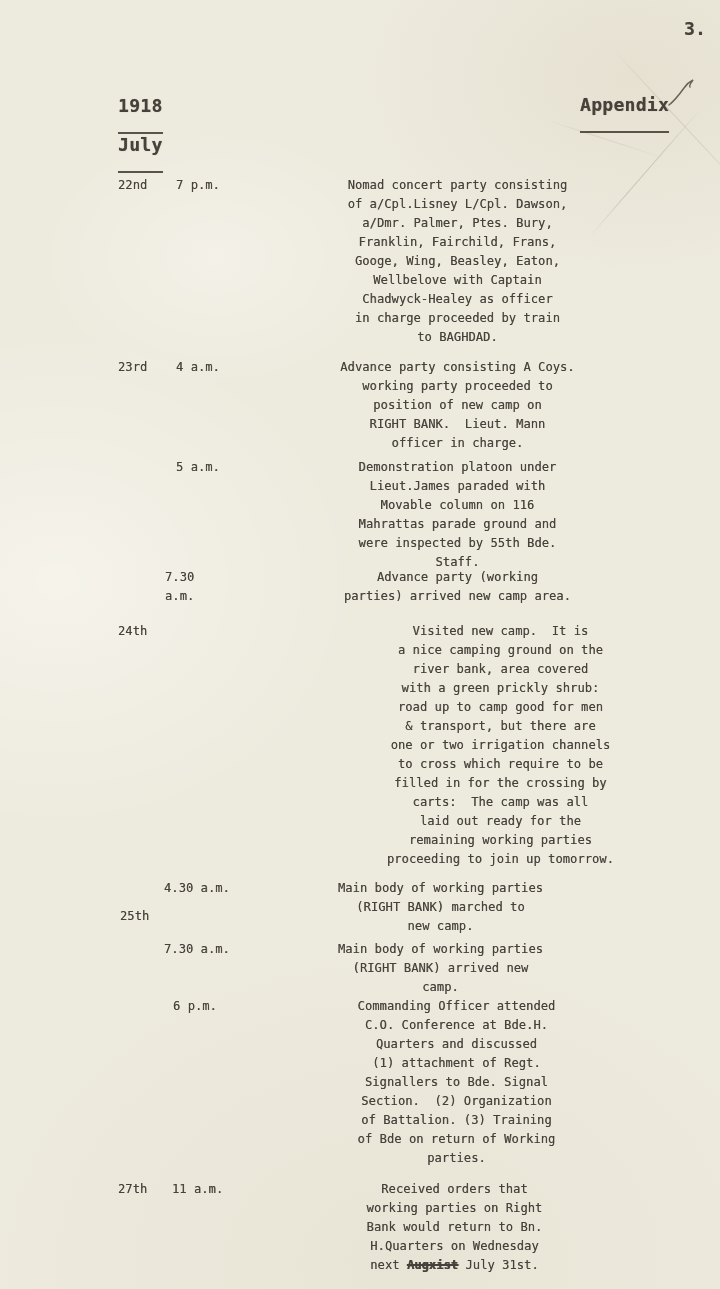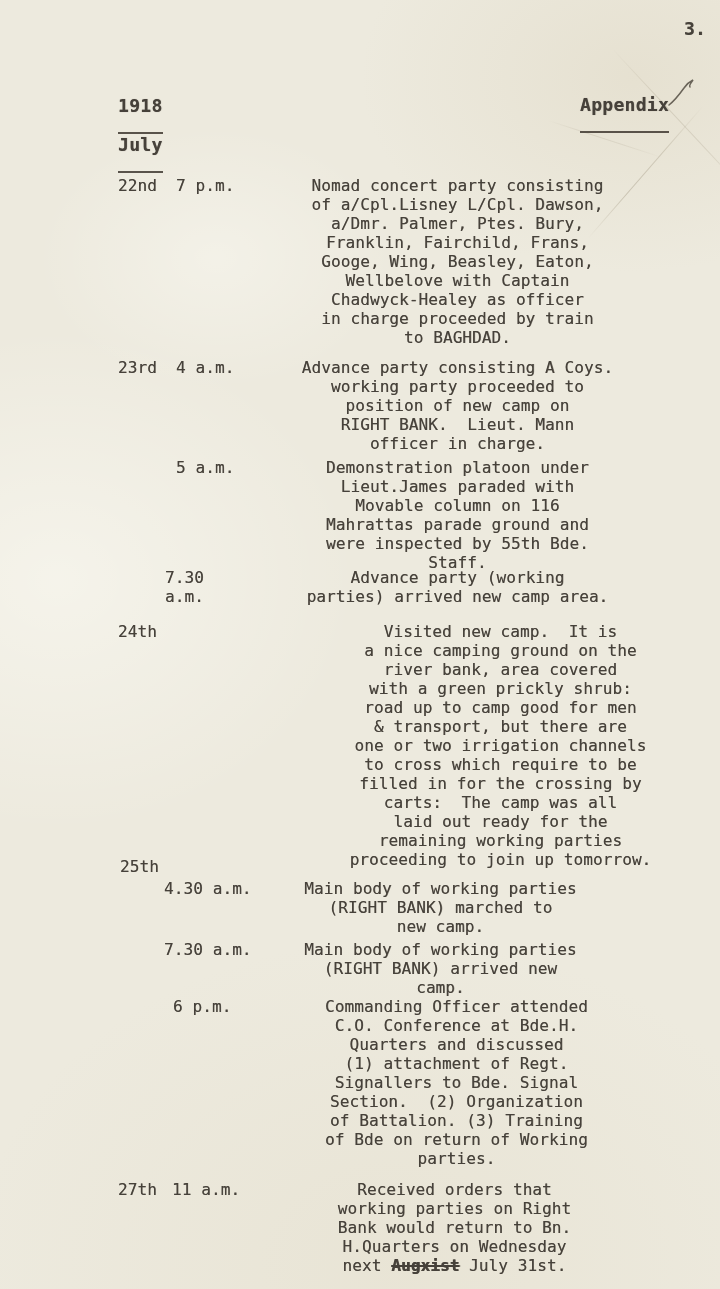--- a/index.html
+++ b/index.html
@@ -11,21 +11,21 @@
     color:#46413a;
     background:
       radial-gradient(ellipse 420px 300px at 88% 6%, rgba(213,203,178,0.30), transparent 65%),
       radial-gradient(ellipse 500px 420px at 8% 45%, rgba(255,255,250,0.45), transparent 60%),
       radial-gradient(ellipse 650px 500px at 55% 98%, rgba(216,207,182,0.22), transparent 65%),
       radial-gradient(ellipse 300px 220px at 30% 20%, rgba(255,255,250,0.35), transparent 60%),
       #edeade;
   }
   .t{
     position:absolute;
-    font-size:16px;
+    font-size:12px;
     line-height:19px;
     letter-spacing:0.1px;
     white-space:pre-wrap;
     text-shadow:0.3px 0.3px 0.6px rgba(60,54,46,0.55);
   }
   .hdr{
     font-size:18px;
     letter-spacing:0.3px;
     font-weight:bold;
     text-shadow:0.3px 0.3px 0.7px rgba(60,54,46,0.6);
@@ -113,21 +113,21 @@
 road up to camp good for men
 &amp; transport, but there are
 one or two irrigation channels
 to cross which require to be
 filled in for the crossing by
 carts:  The camp was all
 laid out ready for the
 remaining working parties
 proceeding to join up tomorrow.</div>
 
-  <div class="t" style="left:120px;top:857px;">25th</div>
+  <div class="t" style="left:120px;top:907px;">25th</div>
   <div class="t" style="left:164px;top:879px;">4.30 a.m.</div>
   <div class="t desc" style="left:268px;top:879px;">Main body of working parties
 (RIGHT BANK) marched to
 new camp.</div>
   <div class="t" style="left:164px;top:940px;">7.30 a.m.</div>
   <div class="t desc" style="left:268px;top:940px;">Main body of working parties
 (RIGHT BANK) arrived new
 camp.</div>
   <div class="t" style="left:173px;top:997px;">6 p.m.</div>
   <div class="t desc" style="left:284px;top:997px;">Commanding Officer attended

